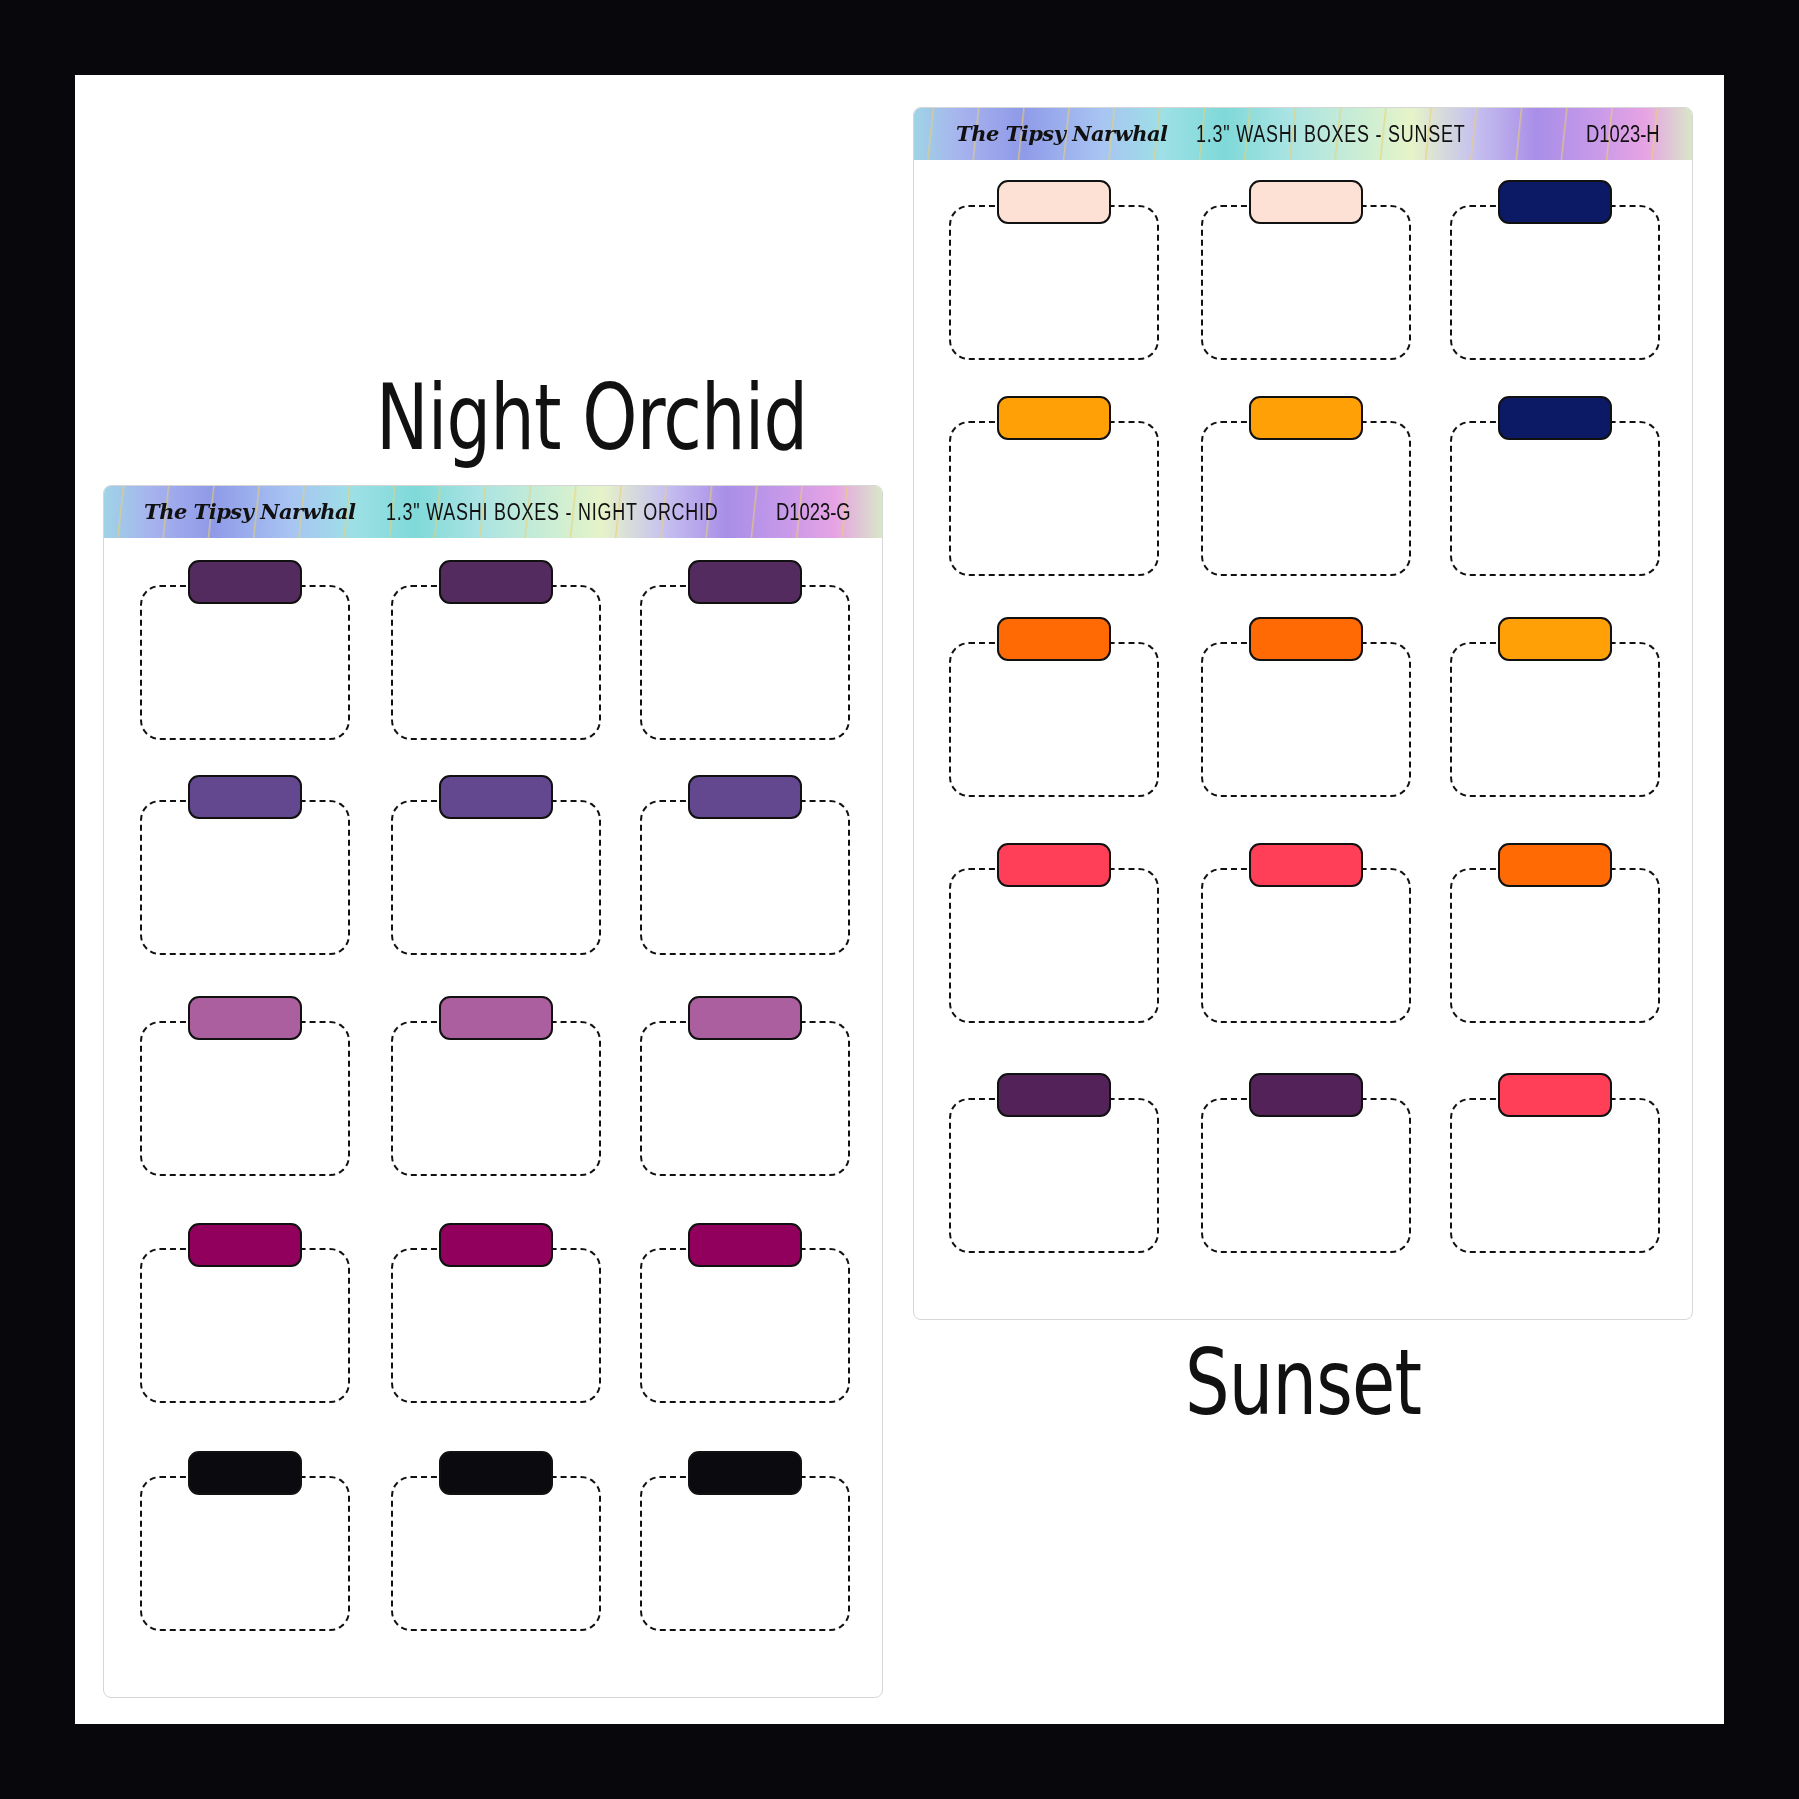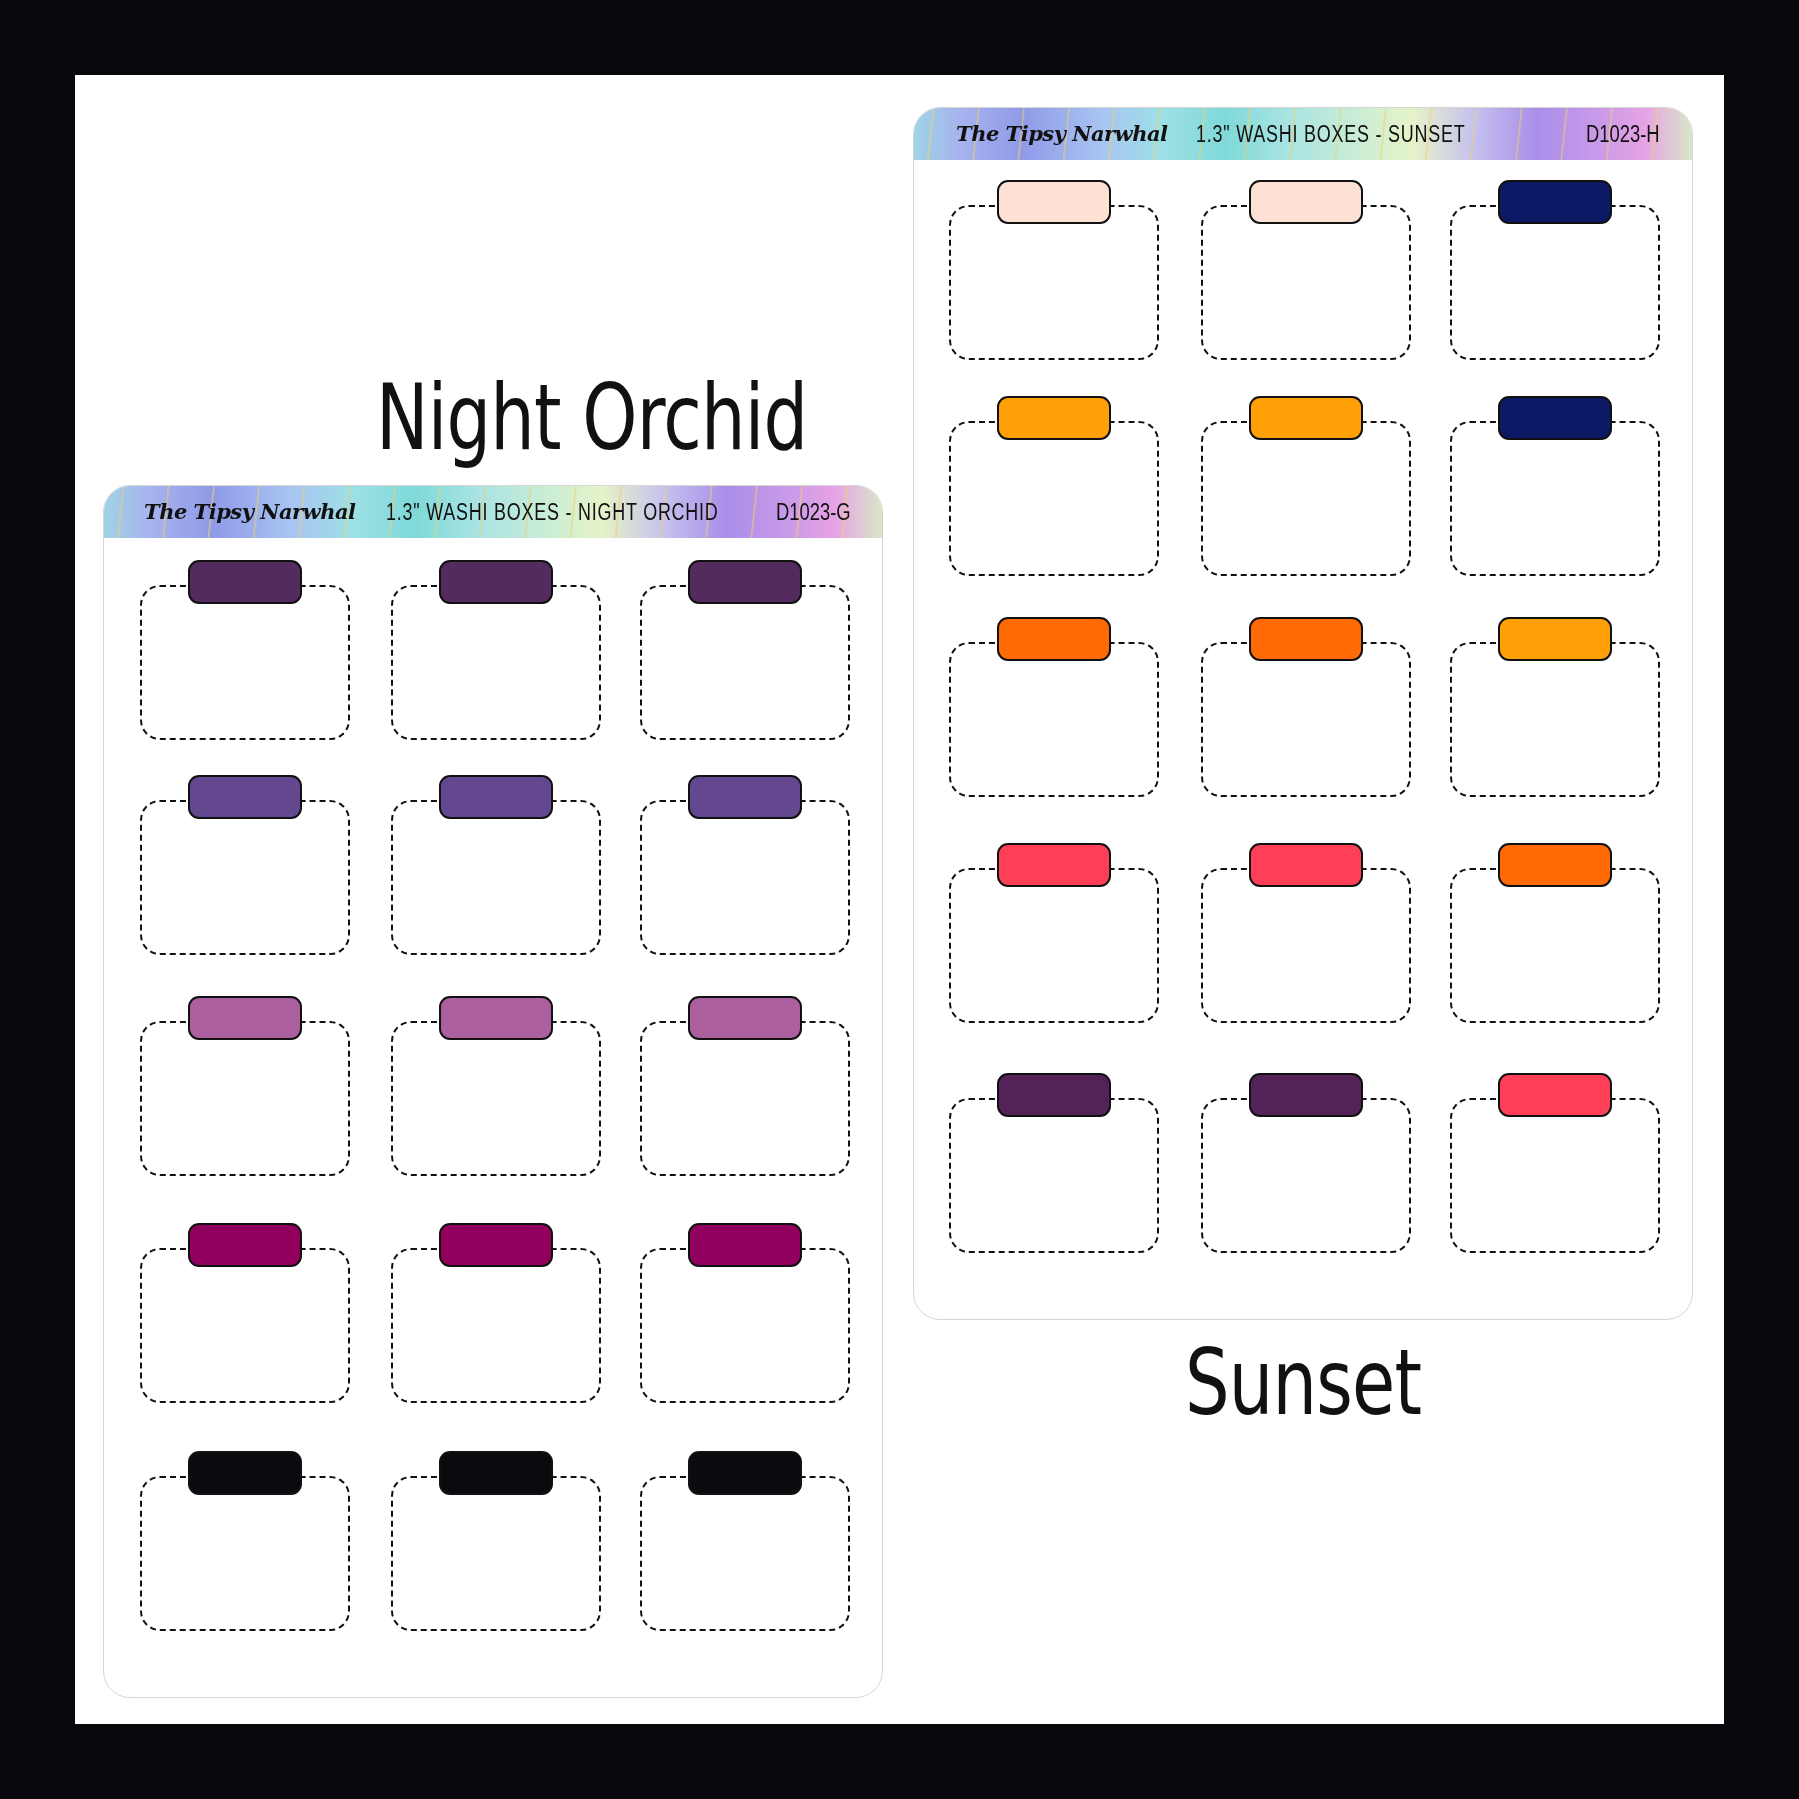--- a/index.html
+++ b/index.html
@@ -1,18 +1,18 @@
 <!DOCTYPE html>
 <html><head>
 <meta charset="utf-8">
 <style>
   html,body{margin:0;padding:0;}
   body{width:1799px;height:1799px;background:#08080c;position:relative;overflow:hidden;font-family:"DejaVu Sans",sans-serif;}
   .canvas{position:absolute;left:75px;top:75px;width:1649px;height:1649px;background:#ffffff;}
-  .sheet{position:absolute;background:#fff;border:1.5px solid #d6d6d6;border-radius:27px;overflow:hidden;box-sizing:border-box;}
+  .sheet{position:absolute;background:#fff;border:1.5px solid #d6d6d6;border-radius:8px;overflow:hidden;box-sizing:border-box;}
   .sheet-header{position:absolute;left:0;top:0;right:0;height:52px;
     background:
       linear-gradient(100deg, rgba(255,255,255,0) 0%, rgba(255,255,255,0) 100%),
       linear-gradient(90deg,#9fd3e6 0%,#a7b3ee 6%,#8f9ae8 14%,#a8c4f2 24%,#9de0e6 32%,#7fd9d8 40%,#a9e3e3 48%,#cdeed3 58%,#e6f3c8 64%,#c6c1ef 72%,#a98ee8 80%,#c99ae9 88%,#e7a3e3 94%,#d8e7c8 100%);
   }
   .sheet-header::after{content:"";position:absolute;inset:0;
     background:repeating-linear-gradient(96deg,rgba(240,220,120,0) 0px,rgba(240,220,120,0) 18px,rgba(236,208,110,.65) 19px,rgba(240,220,120,0) 21px,rgba(240,220,120,0) 45px);}
   .hdr-text{position:absolute;top:0;height:52px;line-height:52px;color:#111;z-index:2;white-space:nowrap;}
   .brand{font-family:"DejaVu Serif",serif;font-style:italic;font-weight:bold;font-size:21px;letter-spacing:-0.5px;}
   .product{font-family:"Liberation Sans",sans-serif;font-size:23px;letter-spacing:1px;transform:scaleX(0.78);transform-origin:left center;}

